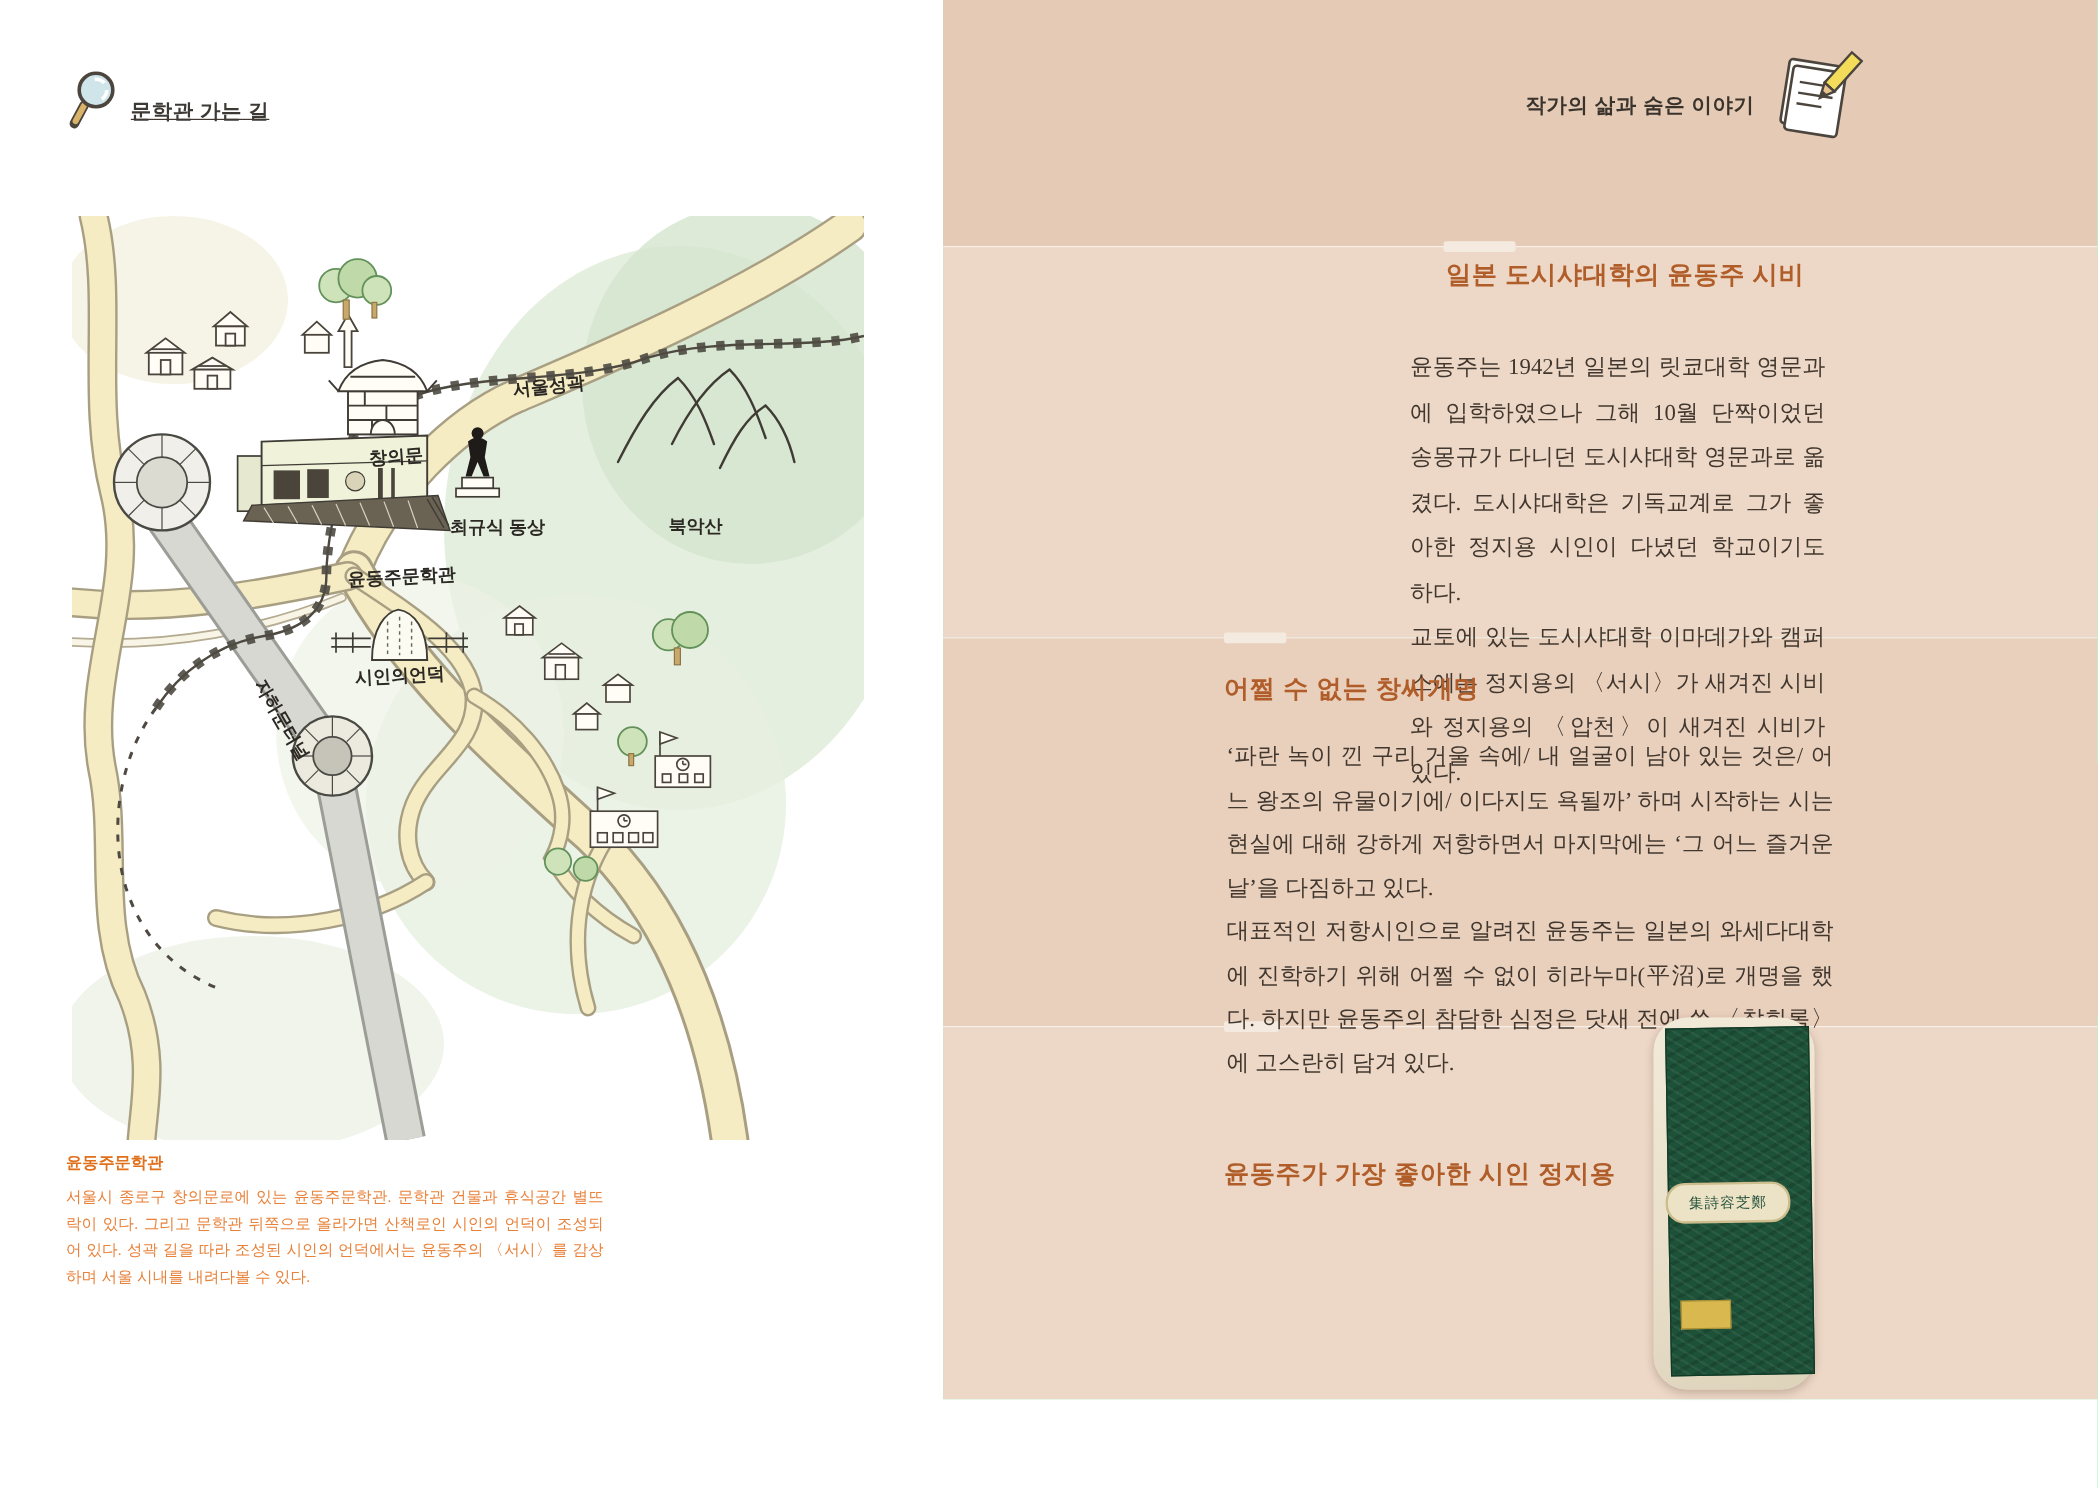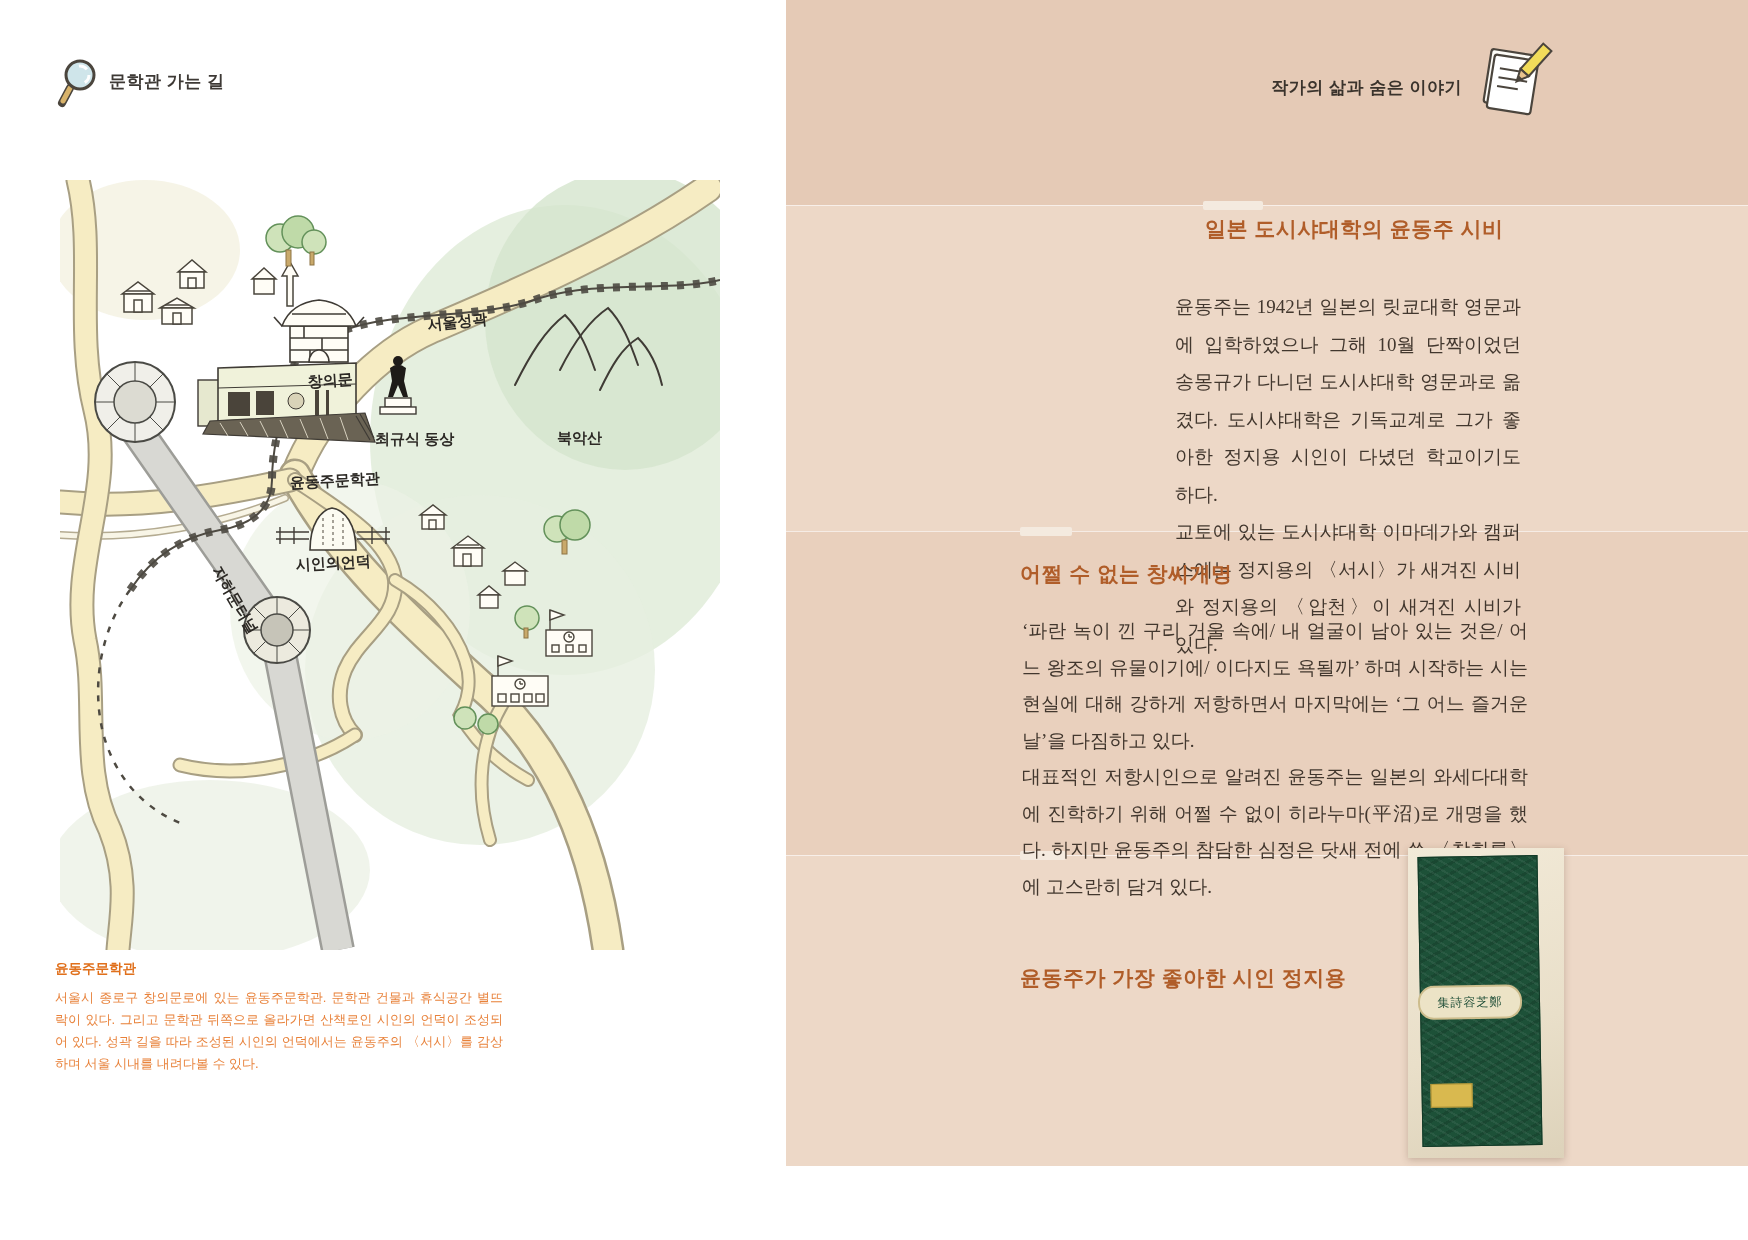--- a/index.html
+++ b/index.html
@@ -1,21 +1,21 @@
 <!DOCTYPE html>
 <html><head>
 <meta charset="utf-8">
 <style>
   html,body{margin:0;padding:0;}
   body{width:1748px;height:1240px;background:#ffffff;position:relative;overflow:hidden;
        font-family:"Liberation Serif","DejaVu Serif",serif;color:#42372e;}
   .abs{position:absolute;}
 
   
-  .lp-header{left:55px;top:56px;display:flex;gap:10px;}
+  .lp-header{left:55px;top:56px;display:flex;align-items:center;gap:10px;text-decoration:underline;}
   .lp-header .txt{font-family:"Liberation Sans","DejaVu Sans",sans-serif;font-weight:bold;
                   font-size:17px;color:#3d3935;letter-spacing:.5px;padding-top:14px;}
   .map-wrap{left:60px;top:180px;width:660px;height:770px;}
   .map-label{font-family:"Liberation Sans","DejaVu Sans",sans-serif;font-weight:bold;
              font-size:15px;fill:#2c2925;}
   .caption{left:55px;top:960px;width:448px;font-family:"Liberation Sans","DejaVu Sans",sans-serif;}
   .caption .cap-title{font-size:13.5px;font-weight:bold;color:#e0701c;margin-bottom:9px;}
   .caption .cap-body{font-size:13px;line-height:22px;color:#e8823b;text-align:justify;}
 
   
@@ -35,23 +35,23 @@
   .sec-body{position:absolute;font-size:19px;color:#42372e;}
   .sec-body p{margin:0;text-align:justify;}
   .body1{left:389px;top:288px;width:346px;line-height:37.5px;}
   .body2{left:236px;top:613px;width:506px;line-height:36.5px;}
   .body3{left:236px;top:938px;width:336px;line-height:35px;}
   .t1{left:419px;top:215px;}
   .t2{left:234px;top:560px;}
   .t3{left:234px;top:916px;margin-top:48px;}
 
   
-  .book-photo{position:absolute;left:622px;top:848px;width:156px;height:310px;
+  .book-photo{position:absolute;left:592px;top:848px;width:134px;height:310px;
               background:linear-gradient(160deg,#f2ead8 0%,#e9dfc9 60%,#ddd2ba 100%);
-              box-shadow:0 2px 7px rgba(80,50,30,.25);}
+              box-shadow:0 2px 7px rgba(80,50,30,.25);border-radius:28px;}
   .book{position:absolute;left:12px;top:8px;width:118px;height:288px;background:#1d5138;
         transform:rotate(-1deg);border:1px solid #123826;
         background-image:repeating-linear-gradient(32deg,rgba(255,255,255,.06) 0 2px,rgba(0,0,0,0) 2px 7px),
                          repeating-linear-gradient(-28deg,rgba(0,0,0,.12) 0 3px,rgba(0,0,0,0) 3px 9px);}
   .cartouche{position:absolute;left:-3px;top:128px;width:100px;height:30px;background:#ece3c6;
              border:2px solid #cdbd8d;border-radius:16px;display:flex;align-items:center;justify-content:center;
              color:#23513a;font-size:12px;letter-spacing:1px;font-family:"Liberation Serif",serif;}
   .book-tag{position:absolute;left:8px;top:226px;width:40px;height:22px;background:#d9b94f;border:1px solid #a98f35;}
 </style>
 </head>

